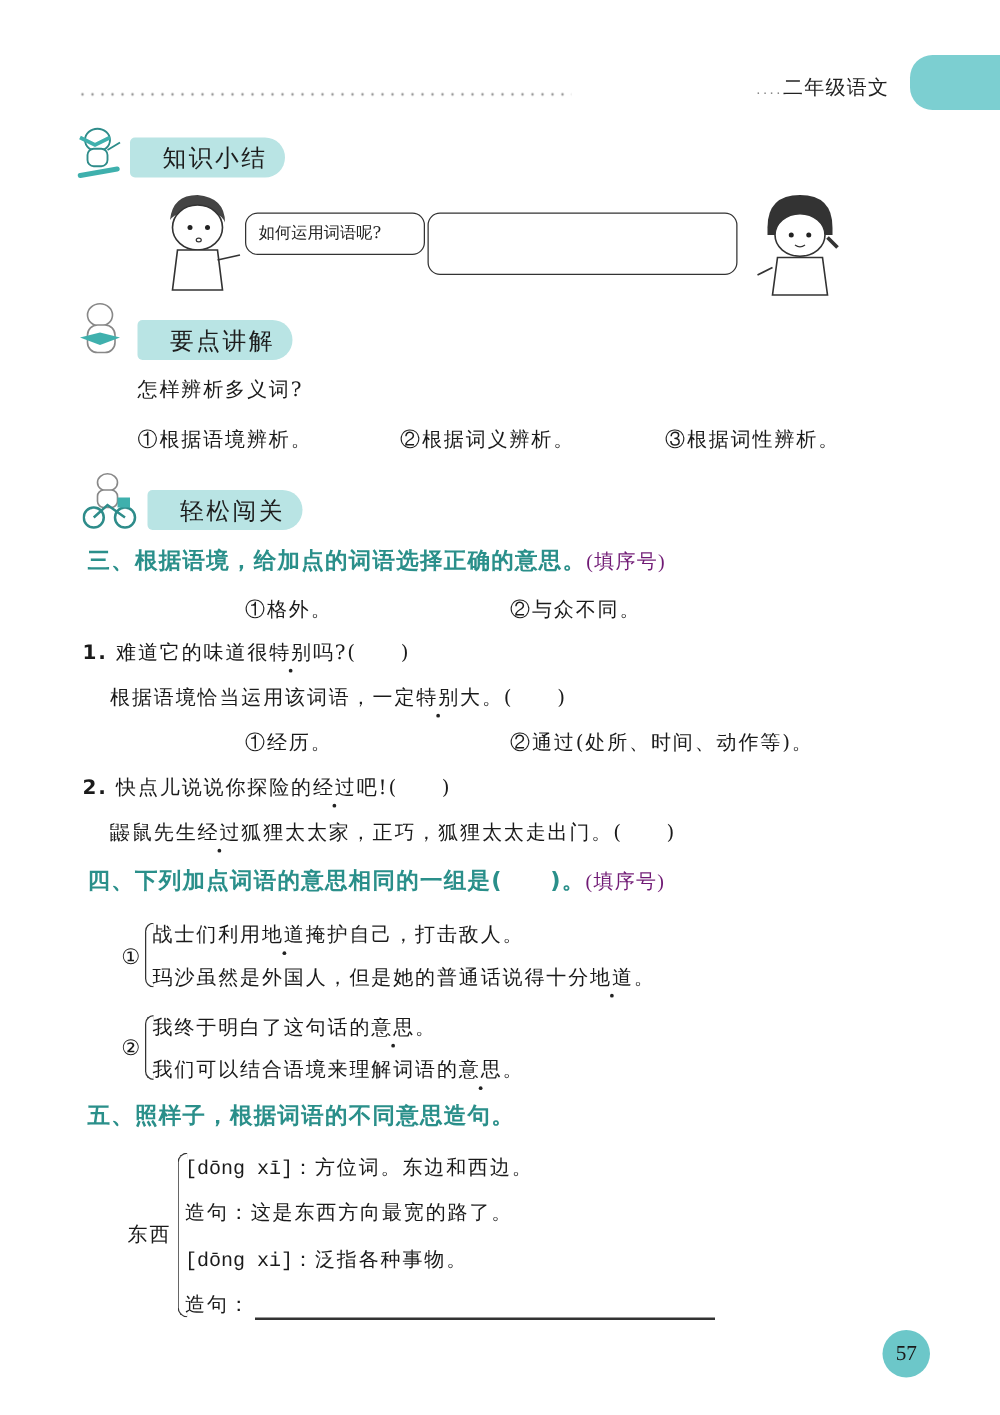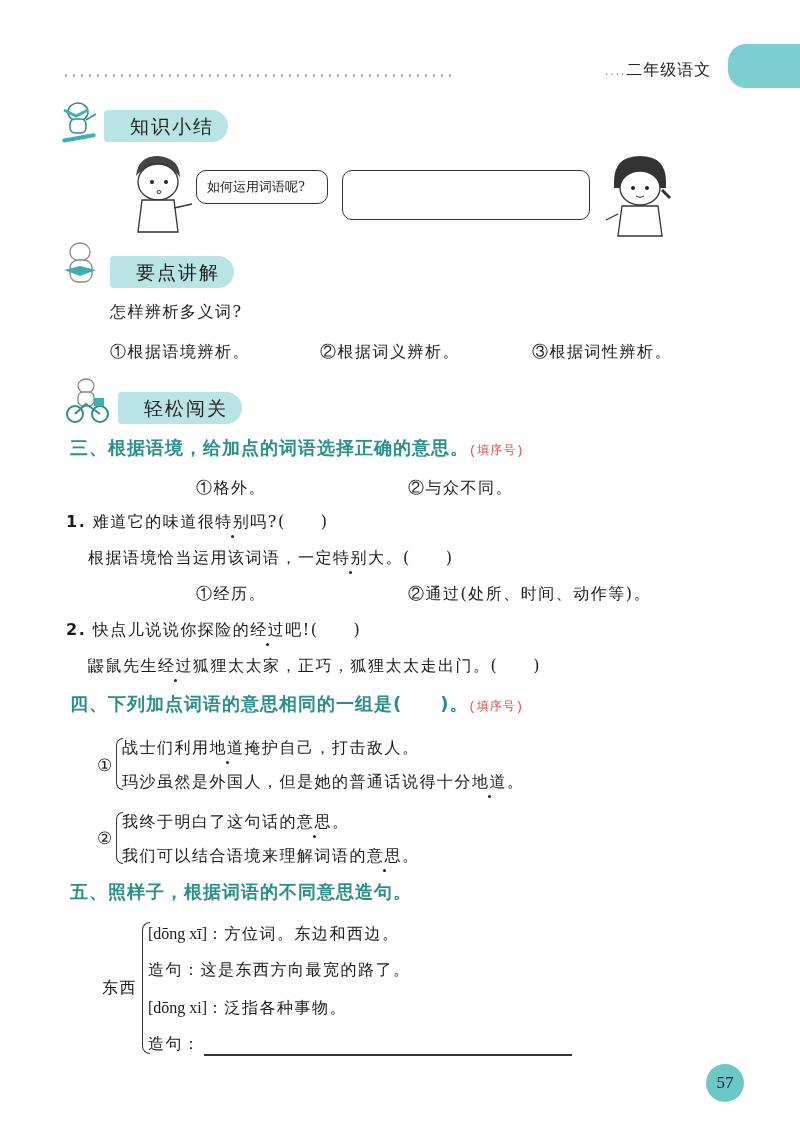--- a/index.html
+++ b/index.html
@@ -24,30 +24,30 @@
 
   
   .bubble { position: absolute; border: 1.5px solid #333; border-radius: 10px; background: #fff;
     font-size: 13px; line-height: 19px; padding: 6px 10px; color: #222; }
 
   .kid { position: absolute; }
 
   .body-text { position: absolute; font-size: 16px; letter-spacing: 1.5px; color: #1a1a1a; white-space: nowrap; }
   .q-title { position: absolute; font-family: "DejaVu Sans", sans-serif; font-size: 18px; color: #2a8f8a;
     font-weight: bold; letter-spacing: 1px; white-space: nowrap; }
-  .q-title .plain { color: #ef4444; font-weight: normal; font-family: Liberation Mono, monospace; font-size: 12px; }
+  .q-title .plain { color: #701a75; font-weight: normal; font-family: Liberation Serif, serif; font-size: 16px; }
   .num { font-family: "DejaVu Sans", sans-serif; font-weight: bold; font-size: 16px; }
   .dot { position: relative; display: inline-block; }
   .dot::after { content: ""; position: absolute; left: 50%; bottom: -5px; width: 3px; height: 3px;
     margin-left: -1.5px; border-radius: 50%; background: #222; }
 
   .brace { position: absolute; border: 1.5px solid #333; border-right: none; border-radius: 8px 0 0 8px; }
 
   .answer-line { position: absolute; height: 1.5px; background: #333; }
-  .pinyin { font-family: Liberation Serif, serif; letter-spacing: 0; }
+  .pinyin { font-family: Liberation Mono, monospace; letter-spacing: 0; }
 
   .page-num { position: absolute; left: 706px; top: 1064px; width: 38px; height: 38px; border-radius: 50%;
     background: #6cc7c9; font-family: "Liberation Serif", serif; font-size: 17px; color: #1a1a1a;
     text-align: center; line-height: 38px; }
 </style>
 </head>
 <body>
 
 <div class="dot-rule"></div>
 <div class="header-tab"></div>
@@ -66,21 +66,21 @@
 
 <svg class="kid" style="left:128px;top:152px" width="66" height="82" viewBox="0 0 66 82">
   <path d="M8 24 Q10 4 30 4 Q52 6 52 26 Q48 16 30 16 Q14 16 8 24Z" fill="#444"></path>
   <ellipse cx="30" cy="30" rx="20" ry="18" fill="#fff" stroke="#333" stroke-width="1.3"></ellipse>
   <circle cx="24" cy="30" r="2" fill="#222"></circle>
     <circle cx="38" cy="30" r="2" fill="#222"></circle>
   <ellipse cx="31" cy="40" rx="2" ry="1.5" fill="none" stroke="#333"></ellipse>
   <path d="M14 48 L46 48 L50 80 L10 80Z" fill="#fff" stroke="#333" stroke-width="1.3"></path>
   <path d="M46 56 L64 52" stroke="#333" stroke-width="1.3"></path>
 </svg>
-<div class="bubble" style="left:196px;top:170px;width:132px;height:34px">
+<div class="bubble" style="left:196px;top:170px;width:144px;height:34px">
   <span>如何运用词语呢?</span>
 </div>
 
 <div class="bubble" style="left:342px;top:170px;width:248px;height:50px;text-align:right">
 </div>
 <svg class="kid" style="left:604px;top:152px" width="70" height="86" viewBox="0 0 70 86">
   <path d="M10 30 Q10 4 36 4 Q62 4 62 30 L62 36 L10 36Z" fill="#333"></path>
   <ellipse cx="36" cy="36" rx="20" ry="17" fill="#fff" stroke="#333" stroke-width="1.3"></ellipse>
   <circle cx="29" cy="36" r="2" fill="#222"></circle>
     <circle cx="43" cy="36" r="2" fill="#222"></circle>

